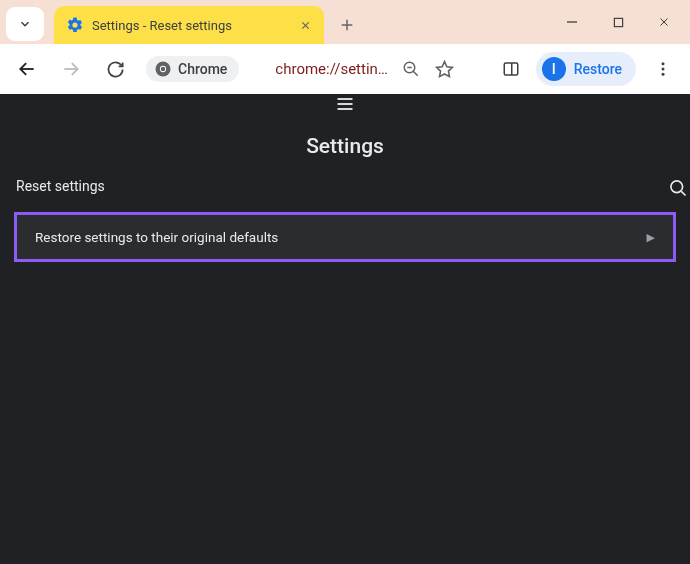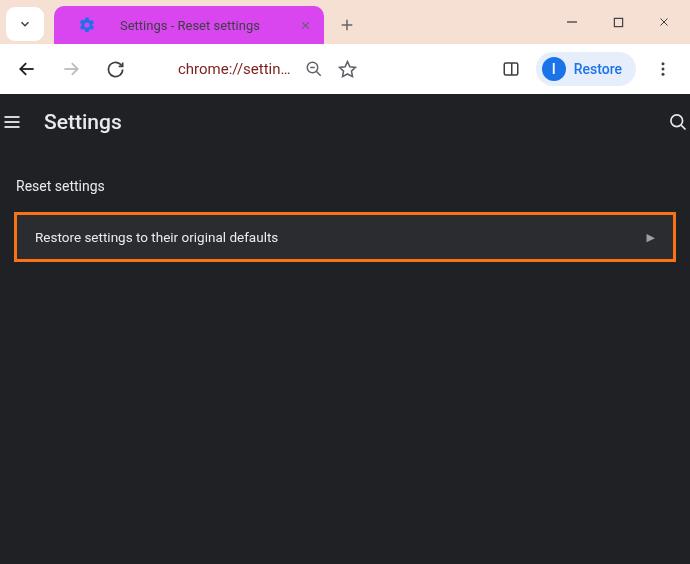--- a/index.html
+++ b/index.html
@@ -1,21 +1,21 @@
 <!DOCTYPE html>
 <html><head>
   <meta charset="utf-8">
   <style>
     * { box-sizing: border-box; margin: 0; padding: 0; font-family: -apple-system, 'Segoe UI', Roboto, Arial, sans-serif; }
     body { width: 690px; height: 564px; background: #f6e0d4; overflow: hidden; position: relative; }
 
     
     .tab-strip { height: 44px; display: flex; align-items: flex-end; padding-left: 6px; background: #f6e0d4; }
     .tabs-dropdown { width: 38px; height: 34px; background: #fff; border-radius: 9px; display: flex; align-items: center; justify-content: center; margin-right: 10px; margin-bottom: 3px; }
-    .tab { height: 38px; background: #d946ef; border-radius: 10px 10px 0 0; display: flex; align-items: center; padding: 0 10px 0 24px; min-width: 270px; gap: 24px; }
+    .tab { height: 38px; background: #fde047; border-radius: 10px 10px 0 0; display: flex; align-items: center; padding: 0 10px 0 12px; min-width: 270px; gap: 8px; }
     .tab-favicon { width: 18px; height: 18px; color: #1a73e8; display:flex; align-items:center; justify-content:center; }
     .tab-title { font-size: 13px; color: #3c4043; flex: 1; white-space: nowrap; overflow: hidden; text-overflow: ellipsis; }
     .tab-close { width: 18px; height: 18px; display:flex; align-items:center; justify-content:center; color:#5f6368; border-radius:50%; }
     .newtab { width: 30px; height: 30px; display:flex; align-items:center; justify-content:center; margin-left: 8px; margin-bottom: 4px; color:#5f6368; }
 
     .window-controls { position: absolute; right: 4px; top: 4px; display: flex; gap: 2px; }
     .wbtn { width: 44px; height: 36px; display:flex; align-items:center; justify-content:center; color:#3c4043; }
 
     
     .toolbar { height: 50px; background: #fff; display:flex; align-items:center; padding: 0 10px; gap: 10px; }
@@ -24,27 +24,27 @@
     .omnibox { flex: 0 1 auto; display:flex; align-items:center; background:#fff; border-radius: 22px; height: 36px; padding: 0 6px 0 4px; gap:4px; }
     .chrome-chip { background:#eef0f2; border-radius: 18px; padding: 4px 12px 4px 8px; display:flex; align-items:center; gap:6px; font-size:14px; color:#3c4043; font-weight:500; }
     .url { color:#7f1d1d; font-size:15px; padding: 0 4px; white-space:nowrap; max-width: 130px; overflow:hidden; text-overflow:ellipsis;margin-left:28px; }
     .om-icon { width:30px; height:30px; display:flex; align-items:center; justify-content:center; color:#5f6368; border-radius:50%; }
     .spacer { flex:1; }
     .profile-chip { background:#e7eefb; border-radius:20px; height:34px; padding: 0 14px 0 6px; display:flex; align-items:center; gap:8px; font-size:14px; color:#1a73e8; font-weight:500; }
     .avatar { width:24px; height:24px; border-radius:50%; background:#1a73e8; color:#fff; display:flex; align-items:center; justify-content:center; font-size:14px; font-weight:500; }
 
     
     .page { background:#202124; height: calc(564px - 44px - 50px); color:#e8eaed; }
-    .settings-header { height: 56px; display:flex; align-items:center; padding: 0 0; gap: 20px; }
+    .settings-header { height: 56px; display:flex; align-items:center; padding: 0 0; gap: 20px; flex-direction: column; }
     .menu-icon { width:24px; height:24px; display:flex; align-items:center; justify-content:center; color:#e8eaed; }
     .settings-title { font-size: 21px; font-weight:500; }
     .search-icon-hdr { margin-left:auto; width:24px; height:24px; display:flex; align-items:center; justify-content:center; color:#e8eaed; }
     .content { padding: 28px 14px 4px 14px; }
     .section-title { font-size: 14px; color:#e8eaed; margin-bottom: 18px; padding-left: 2px; }
-    .restore-row { background:#2b2c2f; border: 3px solid #f97316; height: 50px; display:flex; align-items:center; padding: 0 18px; justify-content:space-between; cursor:pointer; }
+    .restore-row { background:#2b2c2f; border: 3px solid #8b5cf6; height: 50px; display:flex; align-items:center; padding: 0 18px; justify-content:space-between; cursor:pointer; }
     .restore-label { font-size: 13.5px; color:#e8eaed; }
     .row-arrow { color:#9aa0a6; font-size:11px; }
 
     svg { display:block; }
   </style>
 </head>
 <body>
 
 <div class="tab-strip">
   <div class="tabs-dropdown">
@@ -107,20 +107,28 @@
       </svg>
     </div>
   <div class="nav-btn">
       <svg width="19" height="19" viewBox="0 0 24 24" fill="none" stroke="#3c4043" stroke-width="2.2">
         <path d="M21 12a9 9 0 11-3-6.7L21 8"></path>
         <polyline points="21 3 21 8 16 8"></polyline>
       </svg>
     </div>
 
   <div class="omnibox">
+    <div class="chrome-chip">
+      <svg width="18" height="18" viewBox="0 0 24 24">
+          <circle cx="12" cy="12" r="10" fill="#5f6368"></circle>
+          <circle cx="12" cy="12" r="4.2" fill="#fff"></circle>
+          <circle cx="12" cy="12" r="3" fill="#5f6368"></circle>
+        </svg>
+      <span>Chrome</span>
+    </div>
     <span class="url">chrome://settin…</span>
     <div class="om-icon">
         <svg width="18" height="18" viewBox="0 0 24 24" fill="none" stroke="#5f6368" stroke-width="2">
           <circle cx="10" cy="10" r="7"></circle>
           <line x1="15" y1="15" x2="21" y2="21"></line>
           <line x1="7" y1="10" x2="13" y2="10"></line>
         </svg>
       </div>
     <div class="om-icon">
         <svg width="19" height="19" viewBox="0 0 24 24" fill="none" stroke="#5f6368" stroke-width="2">

